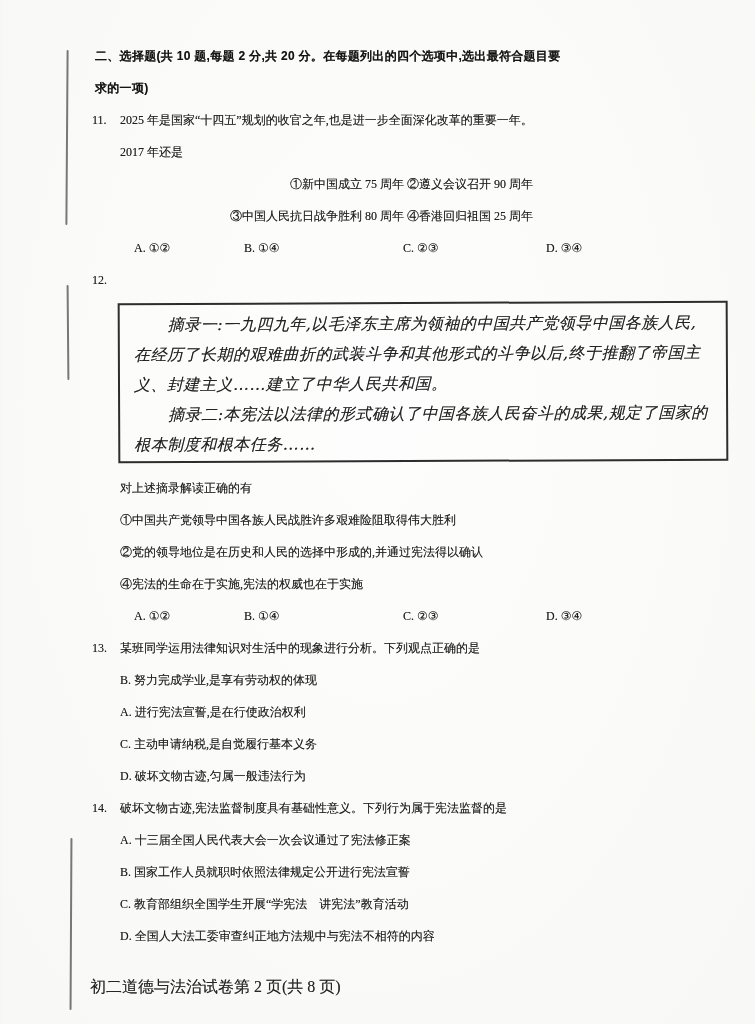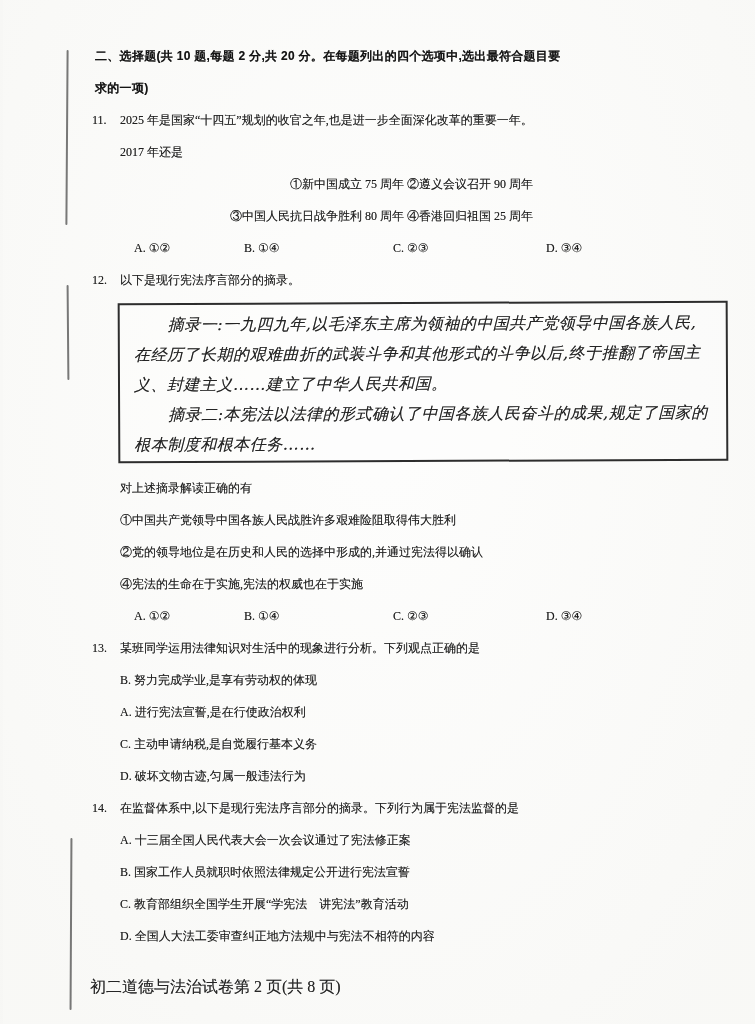--- a/index.html
+++ b/index.html
@@ -18,21 +18,21 @@
   .content{position:absolute;left:120px;top:40px;width:586px;}
   .row{position:relative;height:32px;line-height:32px;font-size:12px;white-space:nowrap;
        text-shadow:0 0 0.5px rgba(40,40,40,0.55);}
   .hdr{font-family:"Liberation Sans","DejaVu Sans",sans-serif;font-weight:700;
        color:#141414;margin-left:-25px;letter-spacing:0.3px;}
   .qrow .qnum{position:absolute;left:-28px;}
   .pair .col1{display:inline-block;width:284px;text-align:right;}
   .choices span{position:absolute;top:0;}
   .choices .cA{left:3px;margin-left:11px;}
   .choices .cB{left:124px;}
-  .choices .cC{left:273px;}
+  .choices .cC{left:283px;}
   .choices .cD{left:426px;}
   .box{
     position:relative;
     width:578px;height:146px;
     margin:6px 0 10px -2px;
     border:2px solid #2d2d2d;
     padding:5px 14px 5px 14px;
     transform:rotate(-0.25deg);
     box-sizing:content-box;
     background:rgba(255,255,255,0.25);
@@ -82,21 +82,20 @@
     </div>
     <div class="row choices">
       <span class="cA">A. ①②</span>
       <span class="cB">B. ①④</span>
       <span class="cC">C. ②③</span>
       <span class="cD">D. ③④</span>
     </div>
 
     <div class="row qrow">
       <span class="qnum">12.</span>
-      <span>以下是现行宪法序言部分的摘录。</span>
     </div>
     <div class="box">
       <div class="bline bi">摘录一:一九四九年,以毛泽东主席为领袖的中国共产党领导中国各族人民,</div>
       <div class="bline">在经历了长期的艰难曲折的武装斗争和其他形式的斗争以后,终于推翻了帝国主</div>
       <div class="bline">义、封建主义……建立了中华人民共和国。</div>
       <div class="bline bi">摘录二:本宪法以法律的形式确认了中国各族人民奋斗的成果,规定了国家的</div>
       <div class="bline">根本制度和根本任务……</div>
     </div>
     <div class="row">对上述摘录解读正确的有</div>
     <div class="row">①中国共产党领导中国各族人民战胜许多艰难险阻取得伟大胜利</div>
@@ -113,21 +112,21 @@
       <span class="qnum">13.</span>
       <span>某班同学运用法律知识对生活中的现象进行分析。下列观点正确的是</span>
     </div>
     <div class="row">B. 努力完成学业,是享有劳动权的体现</div>
     <div class="row">A. 进行宪法宣誓,是在行使政治权利</div>
     <div class="row">C. 主动申请纳税,是自觉履行基本义务</div>
     <div class="row">D. 破坏文物古迹,匀属一般违法行为</div>
 
     <div class="row qrow">
       <span class="qnum">14.</span>
-      <span>在监督体系中,以下是现行宪法序言部分的摘录。下列行为属于宪法监督的是</span>
+      <span>破坏文物古迹,宪法监督制度具有基础性意义。下列行为属于宪法监督的是</span>
     </div>
     <div class="row">A. 十三届全国人民代表大会一次会议通过了宪法修正案</div>
     <div class="row">B. 国家工作人员就职时依照法律规定公开进行宪法宣誓</div>
     <div class="row">C. 教育部组织全国学生开展“学宪法　讲宪法”教育活动</div>
     <div class="row">D. 全国人大法工委审查纠正地方法规中与宪法不相符的内容</div>
 
   </div>
 
   <div class="footer">初二道德与法治试卷第 2 页(共 8 页)</div>
 

